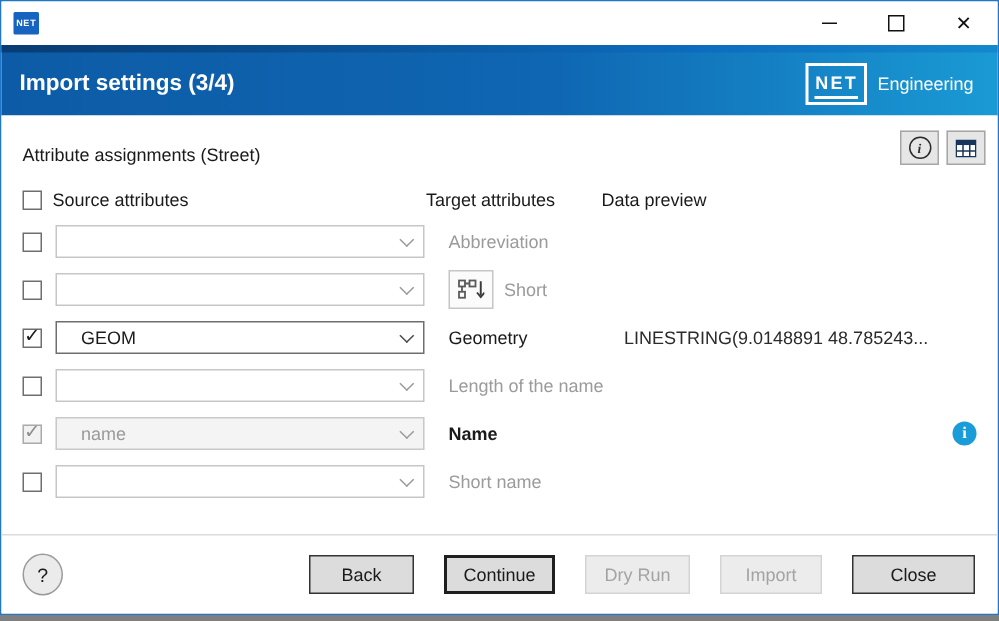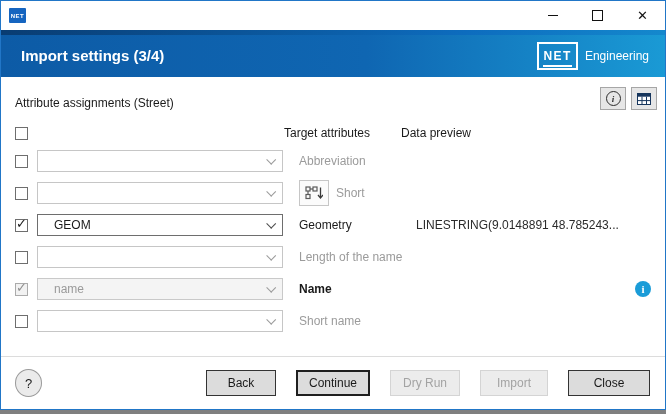--- a/index.html
+++ b/index.html
@@ -22,21 +22,21 @@
   .win-controls{margin-left:auto;display:flex;height:29px;}
   .win-btn{width:45px;height:29px;display:flex;align-items:center;justify-content:center;cursor:default;}
   .glyph-min{width:10px;height:1px;background:#111;display:block;}
   .glyph-max{width:9px;height:9px;border:1px solid #111;display:block;}
   .glyph-close{font-size:13px;color:#111;line-height:1;}
   
   .header{flex:0 0 47px;background:linear-gradient(90deg,#0d5ba6 0%,#0f66b2 55%,#1a9ad5 100%);
     position:relative;display:flex;align-items:center;}
   .header-topstrip{position:absolute;top:0;left:0;right:0;height:5px;
     background:linear-gradient(90deg,#093c72 0%,#0d6cbe 70%,#1488cd 100%);}
-  .header-title{color:#fff;font-size:15px;font-weight:bold;margin-left:20px;margin-top:4px;}
+  .header-title{color:#fff;font-size:15px;font-weight:bold;margin-left:12px;margin-top:4px;}
   .logo{margin-left:auto;margin-right:16px;margin-top:4px;display:flex;align-items:center;}
   .netbox{border:2px solid #fff;padding:2px 4px 4px 4px;}
   .netbox span{color:#fff;font-weight:bold;font-size:12px;letter-spacing:1.5px;
     border-bottom:2px solid #fff;padding-bottom:2px;}
   .logo-eng{color:#fff;font-size:12px;margin-left:7px;}
   
   .content{flex:1 1 auto;position:relative;background:#fff;}
   .section-row{display:flex;align-items:flex-start;justify-content:space-between;
     margin:10px 8px 0 14px;}
   .section-title{font-size:12px;font-weight:normal;color:#1a1a1a;margin-top:9px;}
@@ -142,20 +142,21 @@
             <line x1="0.5" y1="7.6" x2="13.5" y2="7.6" stroke="#17365d" stroke-width="1"></line>
           </svg>
         </div>
       </div>
     </div>
 
     <div class="col-hdr">
       <div class="cb">
           <span class="mark"></span>
         </div>
+      <div class="hdr-source">Source attributes</div>
       <div class="hdr-target">Target attributes</div>
       <div class="hdr-preview">Data preview</div>
     </div>
 
     <div class="rows" id="rows">
   <div class="attr-row">
     <div class="cb">
             <span class="mark"></span>
           </div>
     <div class="combo idle">

